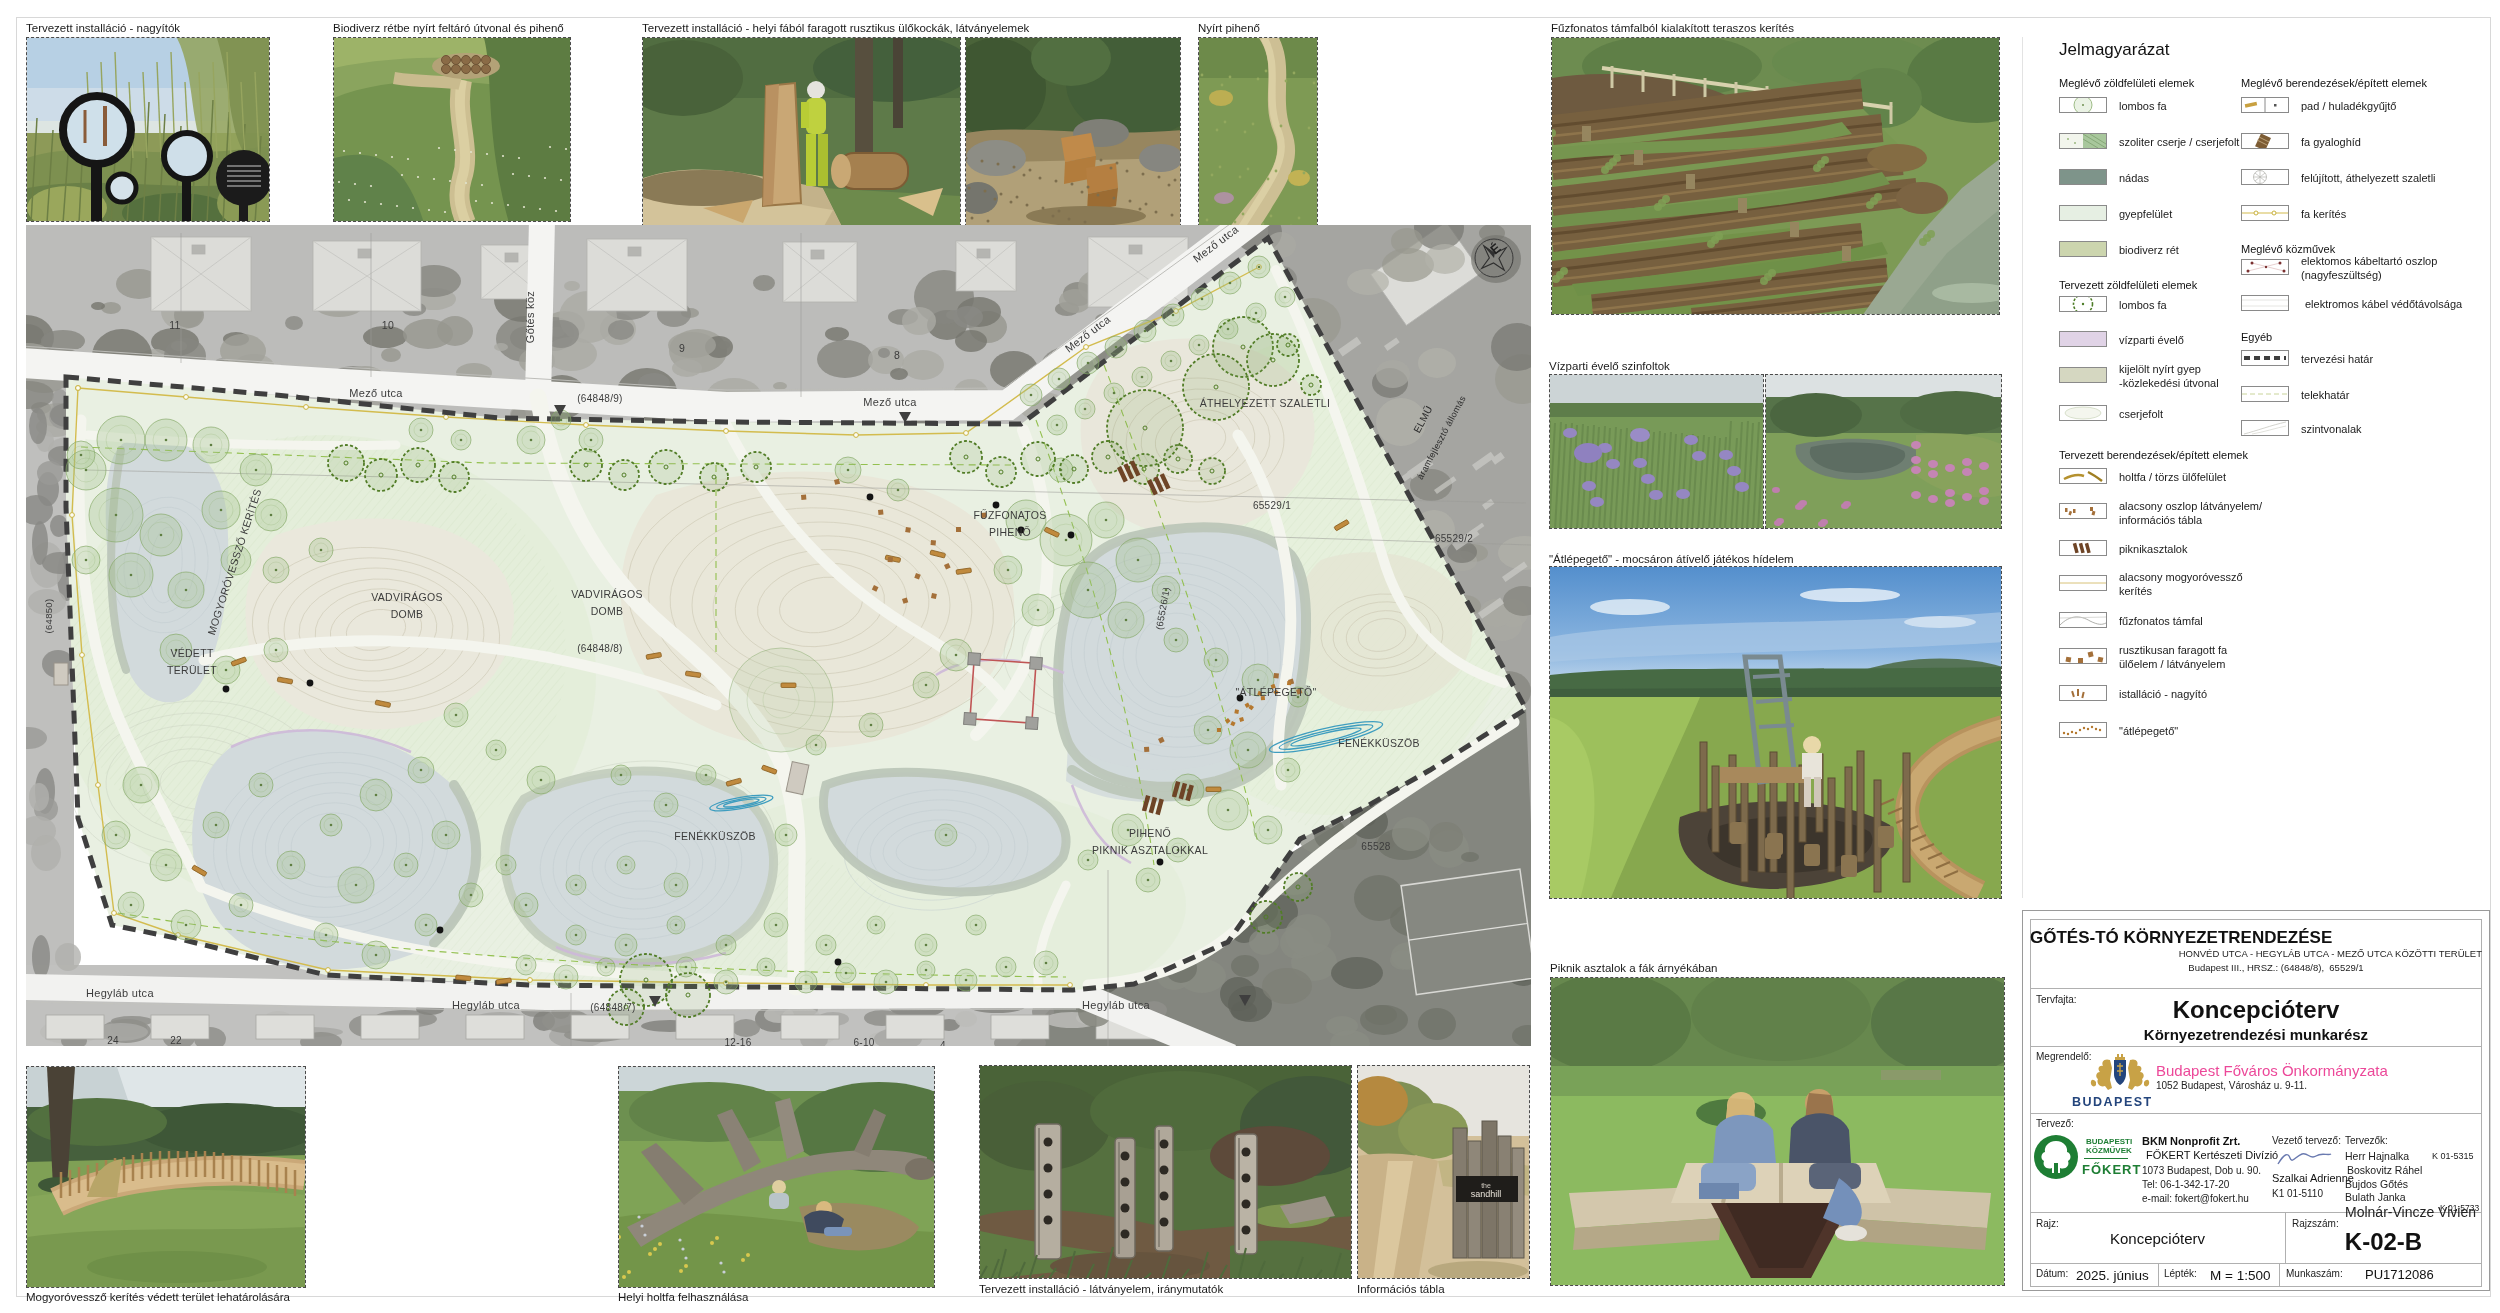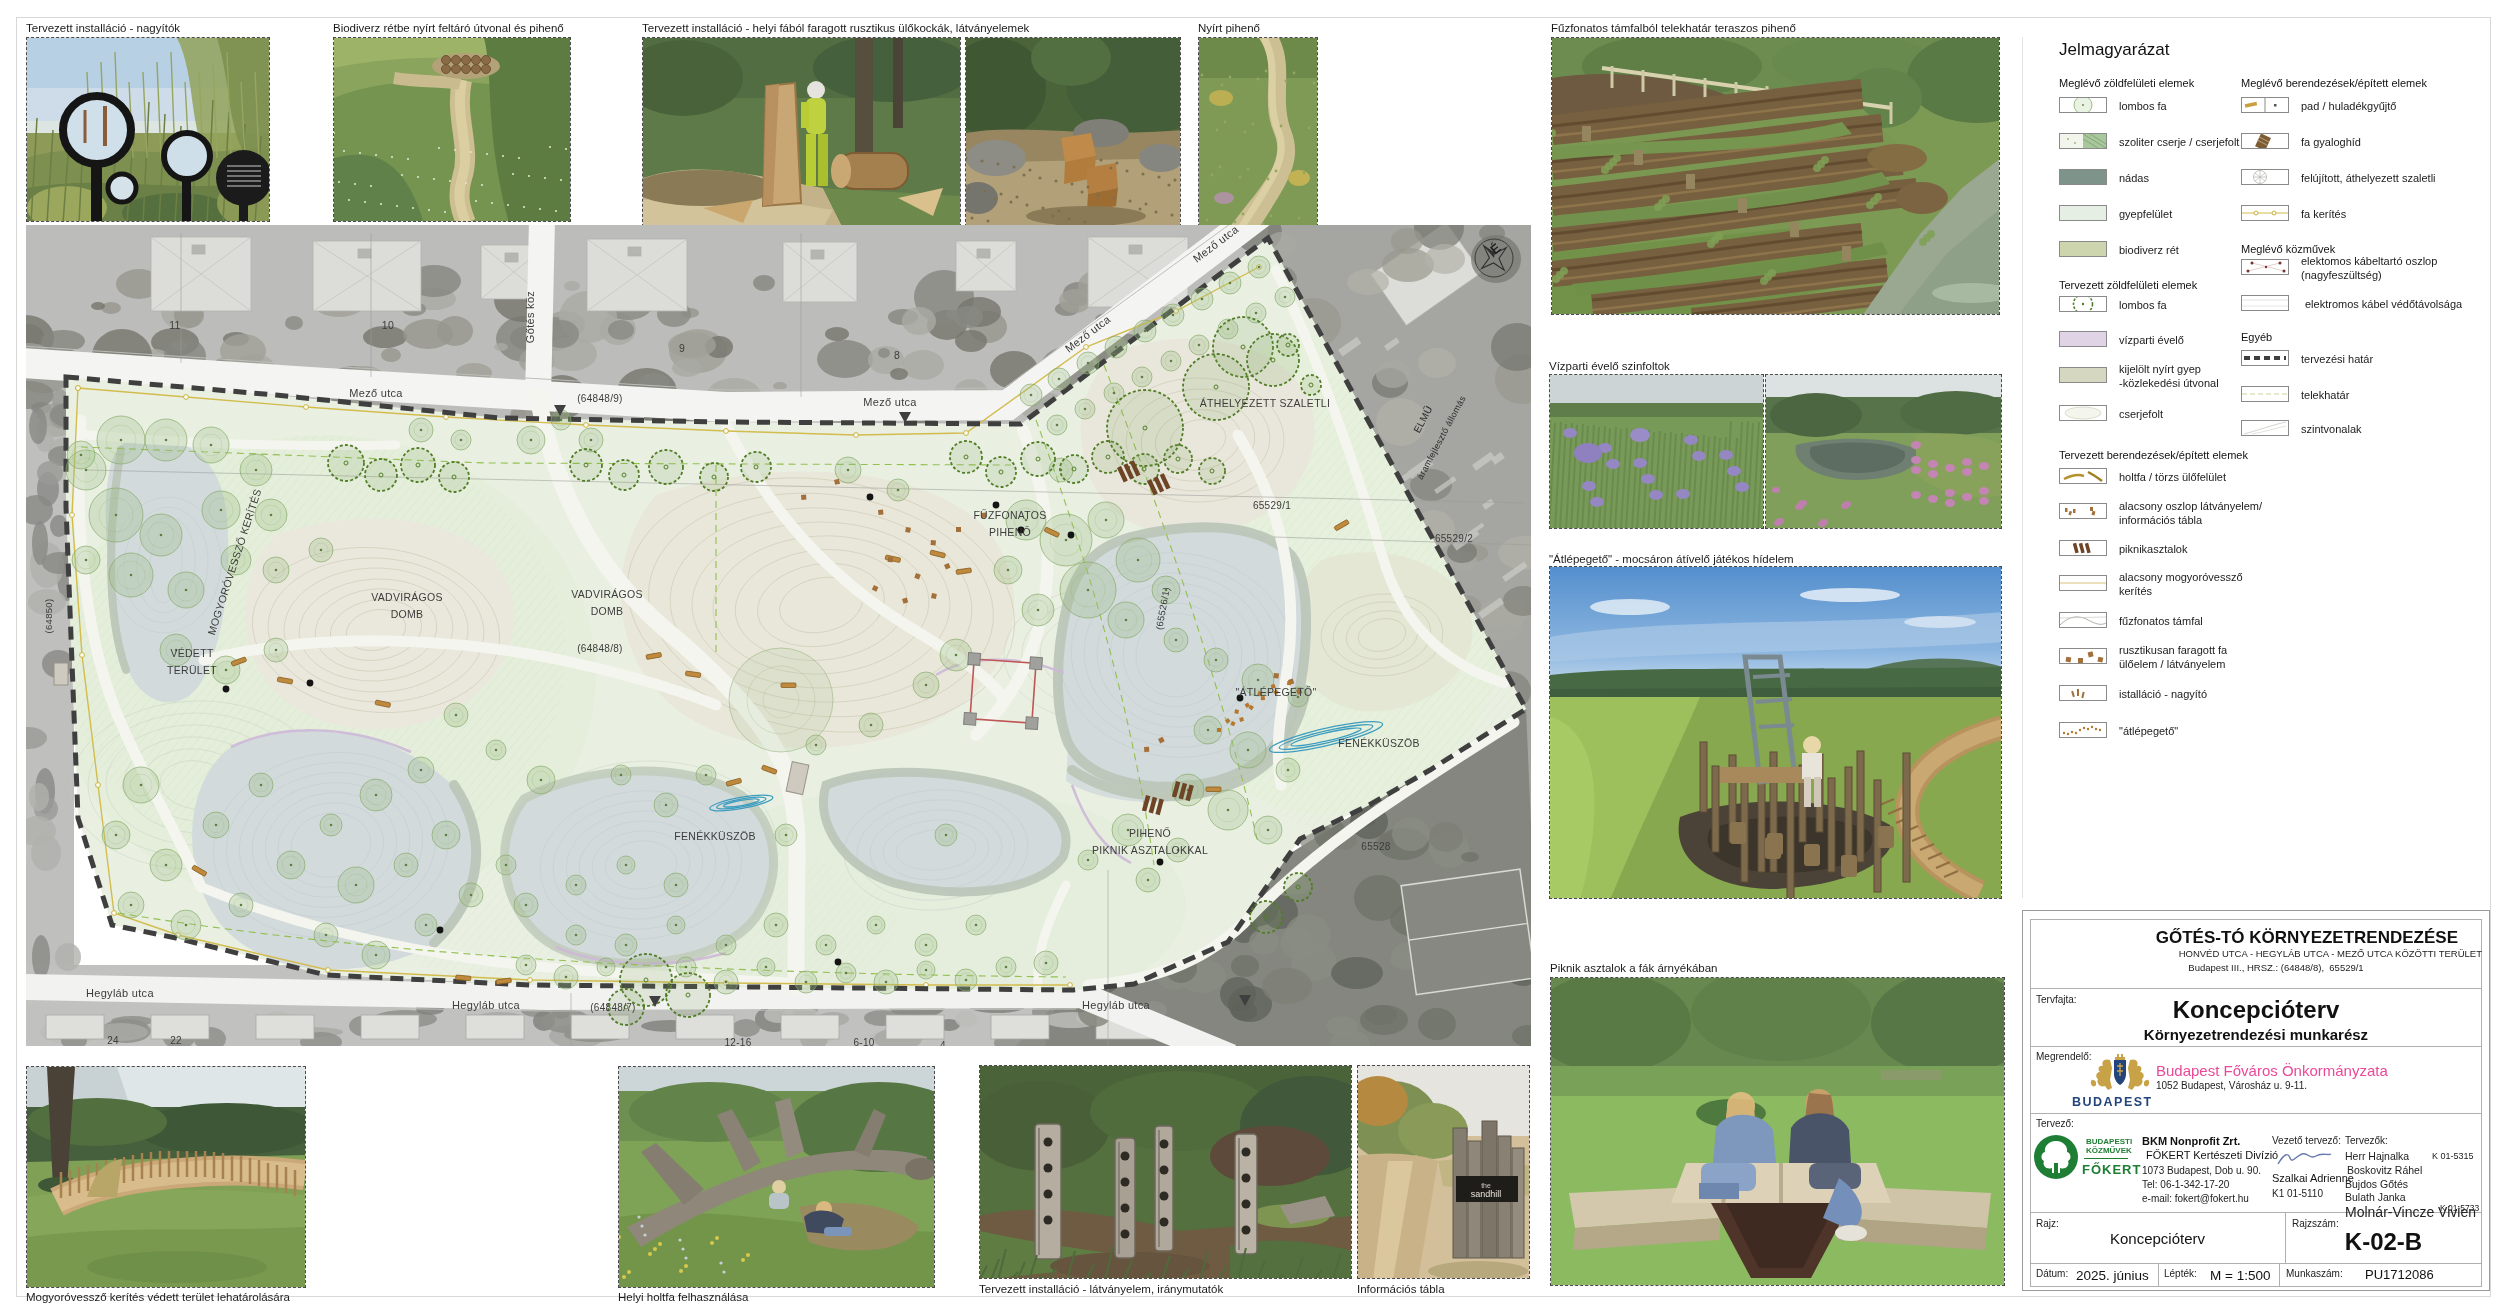--- a/index.html
+++ b/index.html
@@ -268,21 +268,21 @@
       <circle cx="49" cy="131" r="1.4" fill="#93a85e"></circle>
       <circle cx="72" cy="178" r="1.4" fill="#93a85e"></circle>
       <circle cx="95" cy="35" r="1.4" fill="#93a85e"></circle>
       <circle cx="118" cy="82" r="1.4" fill="#93a85e"></circle>
       <circle cx="21" cy="129" r="1.4" fill="#93a85e"></circle>
       <circle cx="44" cy="176" r="1.4" fill="#93a85e"></circle>
       <circle cx="67" cy="33" r="1.4" fill="#93a85e"></circle>
     </svg>
   </div>
 
-<div class="cap" style="left:1551px;top:22px">Fűzfonatos támfalból telekhatár teraszos pihenő</div>
+<div class="cap" style="left:1551px;top:22px">Fűzfonatos támfalból kialakított teraszos kerítés</div>
 
 <div class="ph" style="left:1551px;top:37px;width:449px;height:278px">
     <svg width="449" height="278" viewBox="0 0 449 278" style="position:absolute;left:0;top:0">
       <rect width="449" height="278" fill="#7d9a55"></rect>
       <rect width="449" height="58" fill="#6d8c50"></rect>
       <ellipse cx="120" cy="28" rx="90" ry="32" fill="#5f7f47"></ellipse>
       <ellipse cx="300" cy="24" rx="80" ry="28" fill="#688a4e"></ellipse>
       <ellipse cx="425" cy="40" rx="70" ry="45" fill="#597a44"></ellipse>
       <ellipse cx="330" cy="60" rx="40" ry="30" fill="#62834a"></ellipse>
       <path d="M0,40 C60,30 140,40 180,60 L120,95 L0,90 Z" fill="#6e5a40"></path>
@@ -2256,21 +2256,21 @@
 
 <div style="position:absolute;left:2022px;top:910px;width:468px;height:381px;border:1px solid #9a9a9a;background:#fff;box-sizing:border-box"></div>
 
 <div style="position:absolute;left:2030px;top:919px;width:452px;height:368px;border:1px solid #b0b0b0;box-sizing:border-box"></div>
 <div style="position:absolute;left:2030px;top:988px;width:452px;height:1px;background:#b0b0b0"></div>
 <div style="position:absolute;left:2030px;top:1046px;width:452px;height:1px;background:#b0b0b0"></div>
 <div style="position:absolute;left:2030px;top:1113px;width:452px;height:1px;background:#b0b0b0"></div>
 <div style="position:absolute;left:2030px;top:1212px;width:452px;height:1px;background:#b0b0b0"></div>
 <div style="position:absolute;left:2030px;top:1263px;width:452px;height:1px;background:#b0b0b0"></div>
 
-<div class="cap" style="left:2030px;top:928px;width:428px;text-align:right;font-size:17px;font-weight:bold;color:#111">GŐTÉS-TÓ KÖRNYEZETRENDEZÉSE</div>
+<div class="cap" style="left:2030px;top:928px;width:428px;text-align:left;font-size:17px;font-weight:bold;color:#111">GŐTÉS-TÓ KÖRNYEZETRENDEZÉSE</div>
 <div class="cap" style="left:2030px;top:949px;width:452px;text-align:right;font-size:9.5px;color:#222">HONVÉD UTCA - HEGYLÁB UTCA - MEZŐ UTCA KÖZÖTTI TERÜLET</div>
 <div class="cap" style="left:2030px;top:963px;width:492px;text-align:center;font-size:9.5px;color:#222">Budapest III., HRSZ.: (64848/8),&nbsp; 65529/1</div>
 
 <div class="cap" style="left:2036px;top:994px;font-size:10px;color:#222">Tervfajta:</div>
 <div class="cap" style="left:2030px;top:996px;width:452px;text-align:center;font-size:24px;font-weight:bold;color:#111">Koncepcióterv</div>
 <div class="cap" style="left:2030px;top:1026px;width:452px;text-align:center;font-size:15px;font-weight:bold;color:#111">Környezetrendezési munkarész</div>
 
 <div class="cap" style="left:2036px;top:1051px;font-size:10px;color:#222">Megrendelő:</div>
 
 <svg width="64" height="46" viewBox="0 0 64 46" style="position:absolute;left:2088px;top:1052px">

